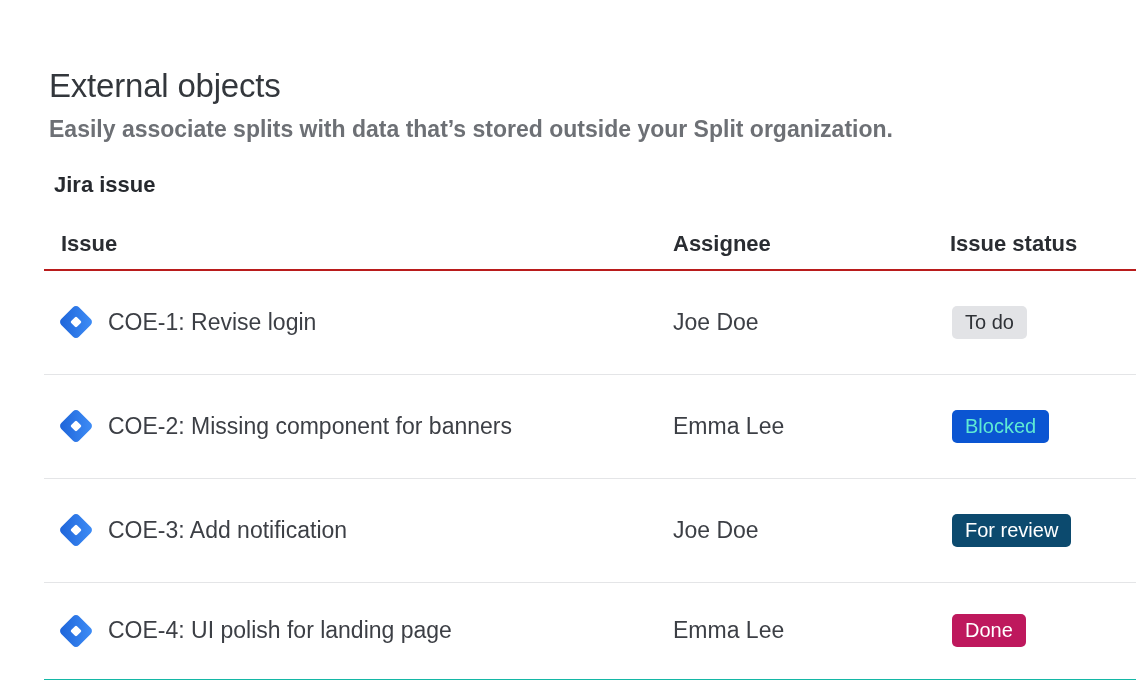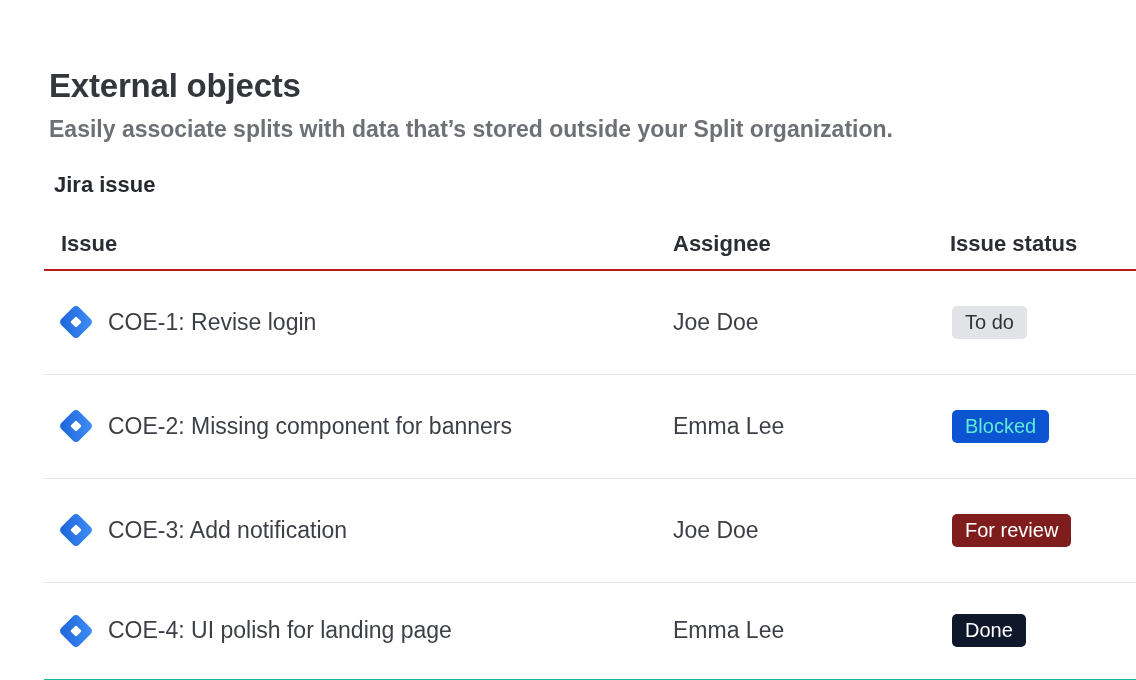--- a/index.html
+++ b/index.html
@@ -14,21 +14,21 @@
   }
   .page {
     padding: 66px 0 0 44px;
     box-sizing: border-box;
     width: 1136px;
   }
   .title {
     margin: 0 0 7px 5px;
     font-size: 33px;
     line-height: 1.22;
-    font-weight: 700;
+    font-weight: 400;
     color: #33373c;
     letter-spacing: -0.2px;
   }
   .subtitle {
     margin: 8px 0 0 5px;
     font-size: 23px;
     line-height: 1.35;
     font-weight: 700;
     color: #6d7075;
   }
@@ -151,32 +151,32 @@
     <div class="trow">
       <div class="cell-issue">
         <svg class="jira-icon" viewBox="0 0 38 38" aria-hidden="true">
           <rect x="6.5" y="6.5" width="25" height="25" rx="4.2" transform="rotate(45 19 19)" fill="url(#jg1)"></rect>
           <rect x="14.9" y="14.9" width="8.2" height="8.2" rx="1.4" transform="rotate(45 19 19)" fill="#ffffff"></rect>
         </svg>
         <span class="issue-text">COE-3: Add notification</span>
       </div>
       <div class="cell-assignee">Joe Doe</div>
       <div class="cell-status">
-        <span class="badge" style="background-color: #7f1d1d; color: rgb(255, 255, 255);">For review</span>
+        <span class="badge" style="background-color: #0c4a6e; color: rgb(255, 255, 255);">For review</span>
       </div>
     </div>
 
     <div class="trow">
       <div class="cell-issue">
         <svg class="jira-icon" viewBox="0 0 38 38" aria-hidden="true">
           <rect x="6.5" y="6.5" width="25" height="25" rx="4.2" transform="rotate(45 19 19)" fill="url(#jg1)"></rect>
           <rect x="14.9" y="14.9" width="8.2" height="8.2" rx="1.4" transform="rotate(45 19 19)" fill="#ffffff"></rect>
         </svg>
         <span class="issue-text">COE-4: UI polish for landing page</span>
       </div>
       <div class="cell-assignee">Emma Lee</div>
       <div class="cell-status">
-        <span class="badge" style="background-color: #0f172a; color: rgb(255, 255, 255);">Done</span>
+        <span class="badge" style="background-color: #be185d; color: rgb(255, 255, 255);">Done</span>
       </div>
     </div>
 
   </div>
 </div>
 
 </body></html>

